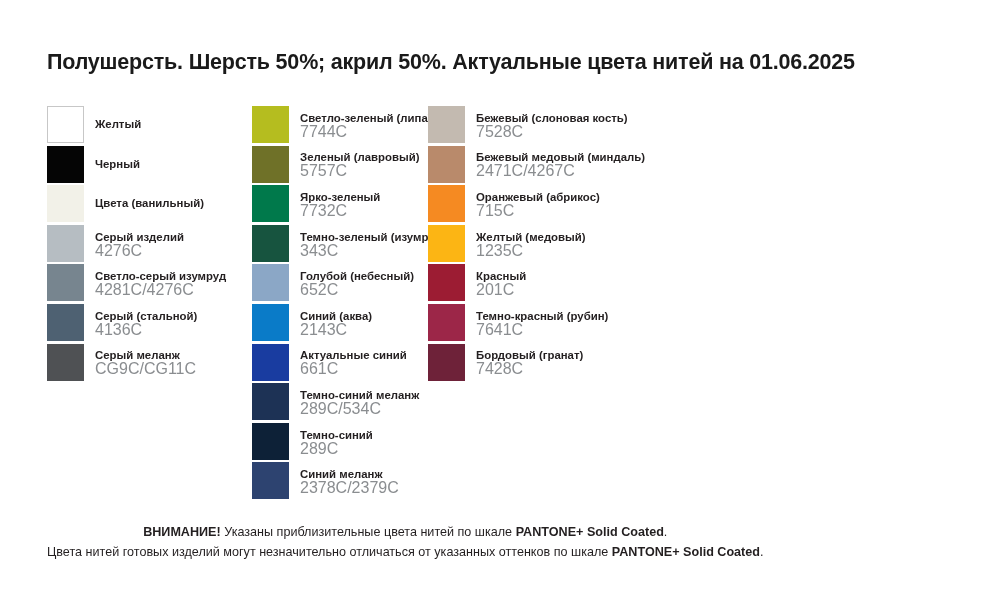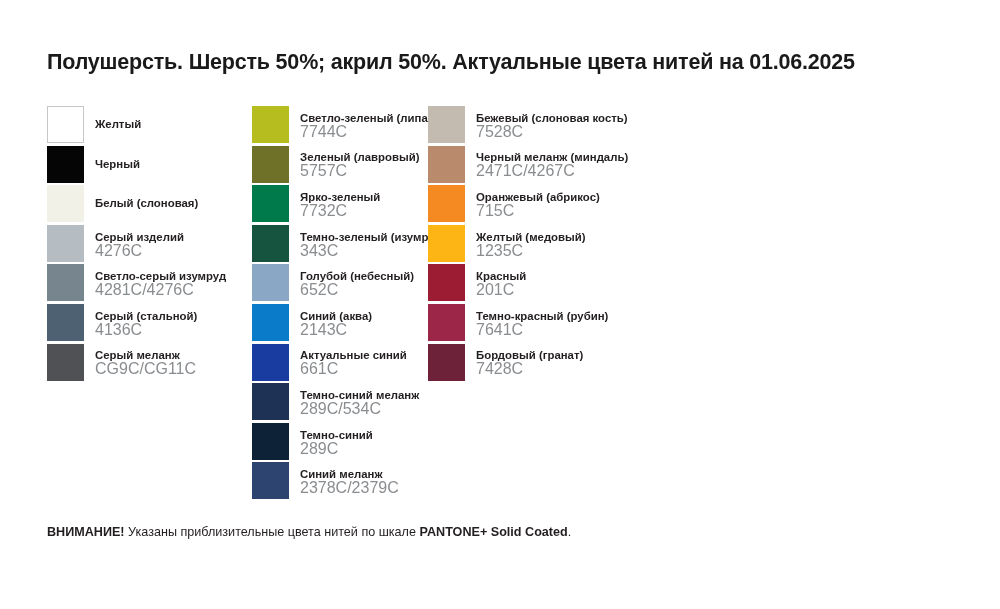--- a/index.html
+++ b/index.html
@@ -118,21 +118,21 @@
         </div>
         <div class="swatch-row">
           <div class="chip" style="background: rgb(5, 5, 5);"></div>
           <div class="labels single">
             <div class="cname">Черный</div>
           </div>
         </div>
         <div class="swatch-row">
           <div class="chip" style="background: rgb(242, 241, 232);"></div>
           <div class="labels single">
-            <div class="cname">Белый (слоновая)</div>
+            <div class="cname">Цвета (ванильный)</div>
           </div>
         </div>
         <div class="swatch-row">
           <div class="chip" style="background: rgb(182, 189, 194);"></div>
           <div class="labels">
             <div class="cname">Серый изделий</div>
             <div class="ccode">4276C</div>
           </div>
         </div>
         <div class="swatch-row">
@@ -233,21 +233,21 @@
         <div class="swatch-row">
           <div class="chip" style="background: rgb(195, 186, 176);"></div>
           <div class="labels">
             <div class="cname">Бежевый (слоновая кость)</div>
             <div class="ccode">7528C</div>
           </div>
         </div>
         <div class="swatch-row">
           <div class="chip" style="background: rgb(185, 138, 107);"></div>
           <div class="labels">
-            <div class="cname">Черный меланж (миндаль)</div>
+            <div class="cname">Бежевый медовый (миндаль)</div>
             <div class="ccode">2471C/4267C</div>
           </div>
         </div>
         <div class="swatch-row">
           <div class="chip" style="background: rgb(245, 138, 34);"></div>
           <div class="labels">
             <div class="cname">Оранжевый (абрикос)</div>
             <div class="ccode">715C</div>
           </div>
         </div>
@@ -279,15 +279,18 @@
             <div class="ccode">7428C</div>
           </div>
         </div>
       </div>
   </div>
 
   <div class="footer">
     <div class="ln">
       <b>ВНИМАНИЕ!</b><span> Указаны приблизительные цвета нитей по шкале </span><b>PANTONE+ Solid Coated</b><span>.</span>
     </div>
+    <div class="ln">
+      <span>Цвета нитей готовых изделий могут незначительно отличаться от указанных оттенков по шкале </span><b>PANTONE+ Solid Coated</b><span>.</span>
+    </div>
   </div>
 
 </div>
 
 </body></html>

